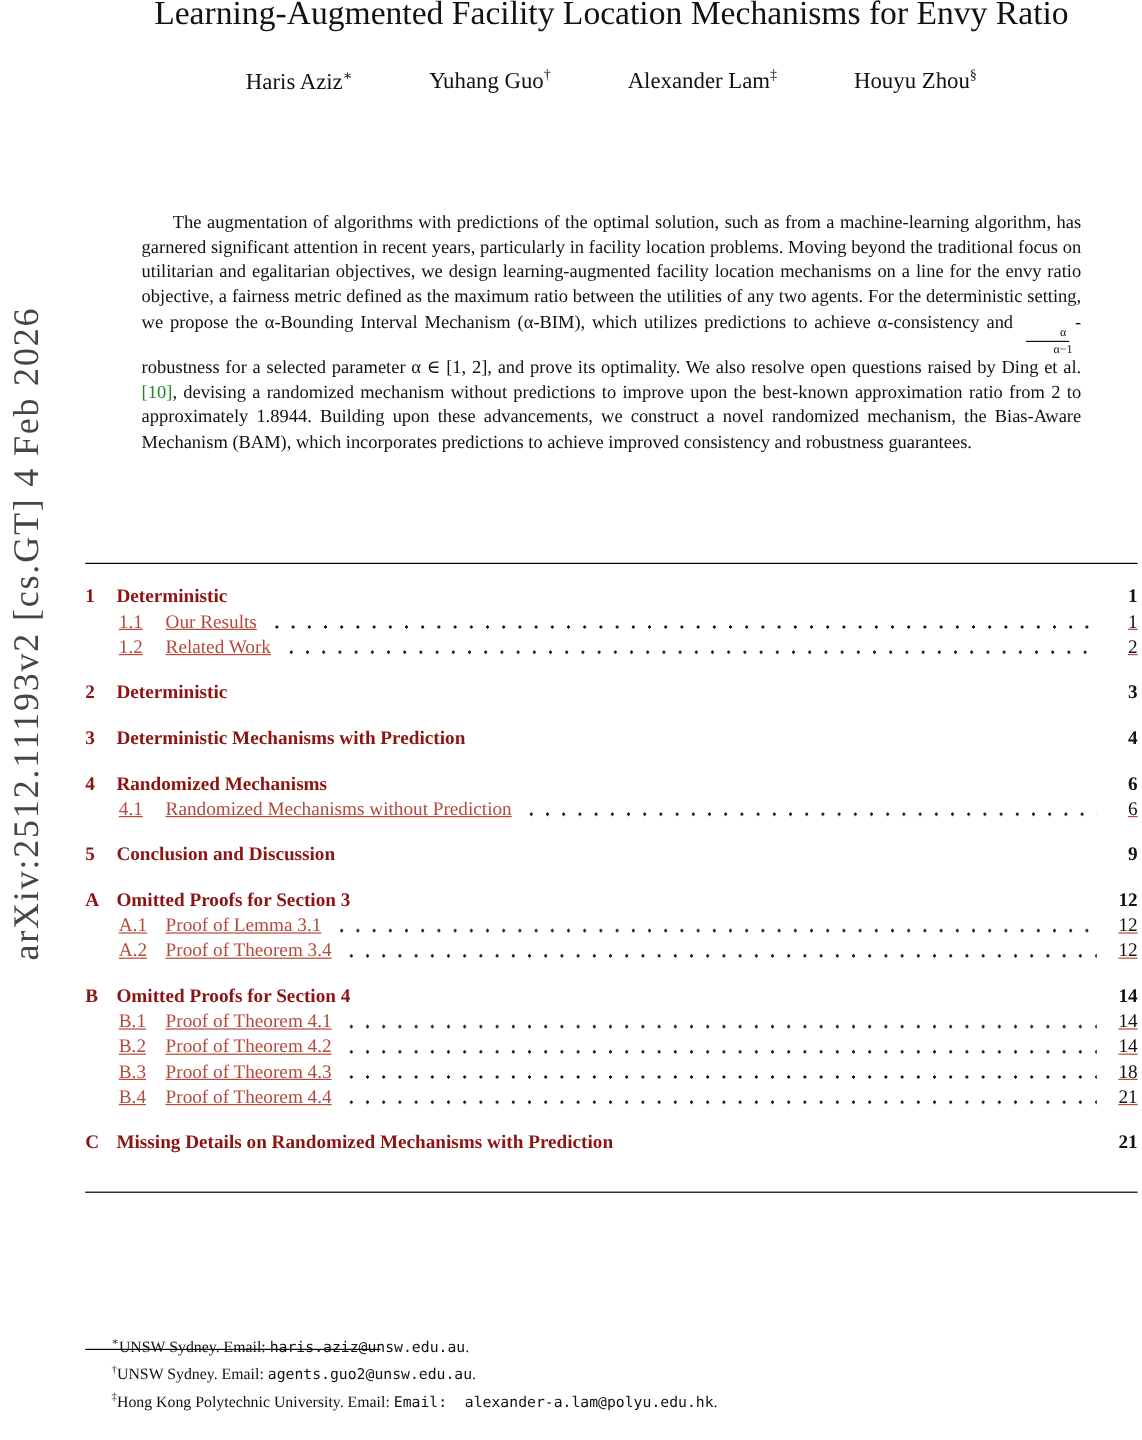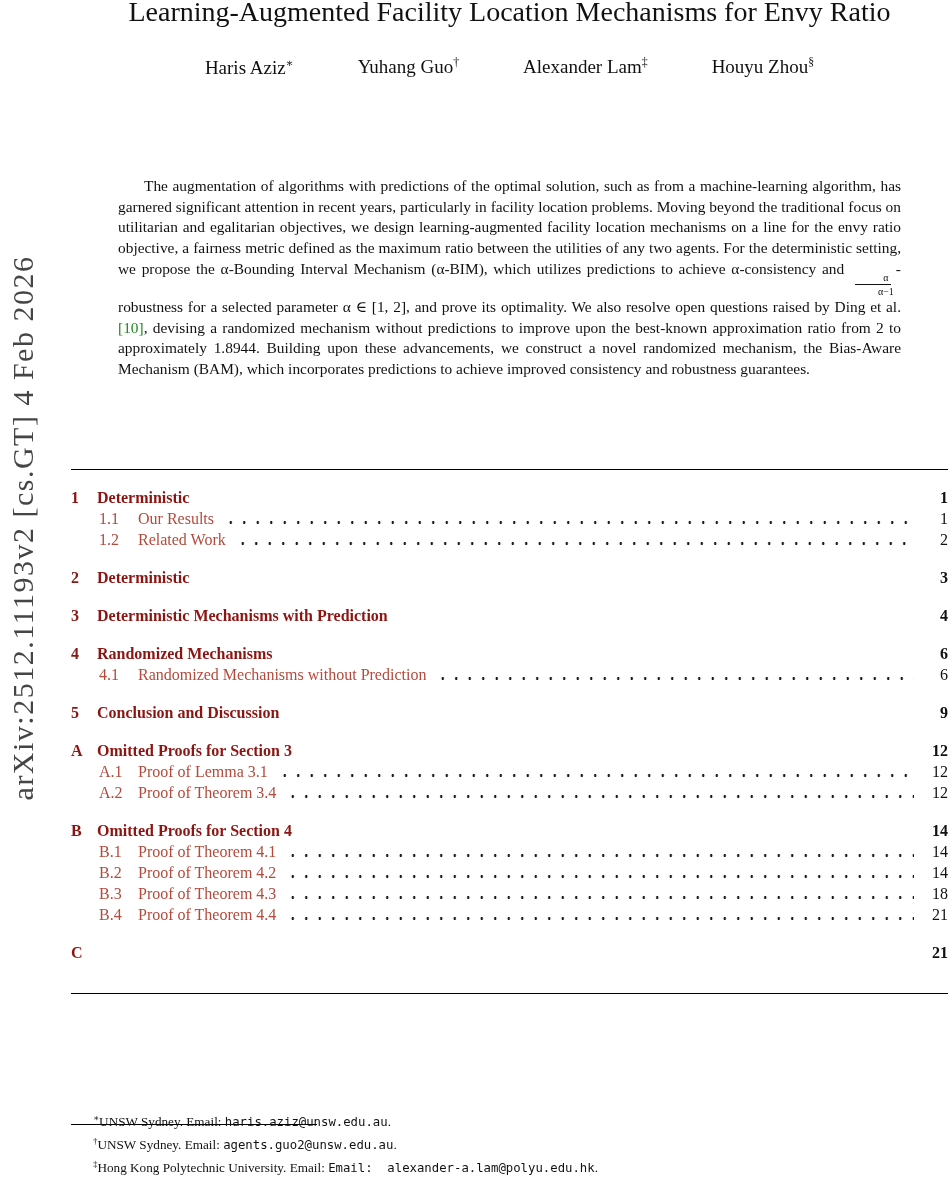--- a/index.html
+++ b/index.html
@@ -46,21 +46,21 @@
   .frac .den{padding-top:1px;}
   
   .rule{position:absolute;left:71px;width:877px;border:none;border-top:1.3px solid #000;margin:0;}
   .rule-top{top:469px;}
   .rule-bottom{top:993px;}
   
   .toc{position:absolute;top:487px;left:71px;width:877px;font-size:16px;}
   .toc-row{display:flex;line-height:21px;cursor:pointer;}
   .toc-row.section{margin-top:17px;font-weight:bold;color:var(--section-link);}
   .toc-row.section:first-child{margin-top:0;}
-  .toc-row.subsection{color:var(--subsection-link);}
+  .toc-row.subsection{color:var(--subsection-link);text-decoration:underline;}
   .toc-num{flex:0 0 26px;}
   .subsection .toc-num{flex:0 0 67px;padding-left:28px;}
   .toc-title{white-space:nowrap;}
   .toc-leader{
     flex:1 1 auto;margin:0 4px 0 10px;
     background-image:radial-gradient(circle,#1a1a1a 1.2px,transparent 1.5px);
     background-size:13.5px 5px;background-repeat:repeat-x;
     background-position:0 calc(100% - 4px);
   }
   .section .toc-leader{background:none;}
@@ -190,20 +190,21 @@
         <span class="toc-page">18</span>
       </div>
     <div class="toc-row subsection">
         <span class="toc-num">B.4</span>
         <span class="toc-title">Proof of Theorem 4.4</span>
         <span class="toc-leader"></span>
         <span class="toc-page">21</span>
       </div>
     <div class="toc-row section">
         <span class="toc-num">C</span>
+        <span class="toc-title">Missing Details on Randomized Mechanisms with Prediction</span>
         <span class="toc-leader"></span>
         <span class="toc-page">21</span>
       </div>
   </nav>
 
   <hr class="rule rule-bottom">
 
   <div class="footnote-rule"></div>
 
   <div class="footnotes">

